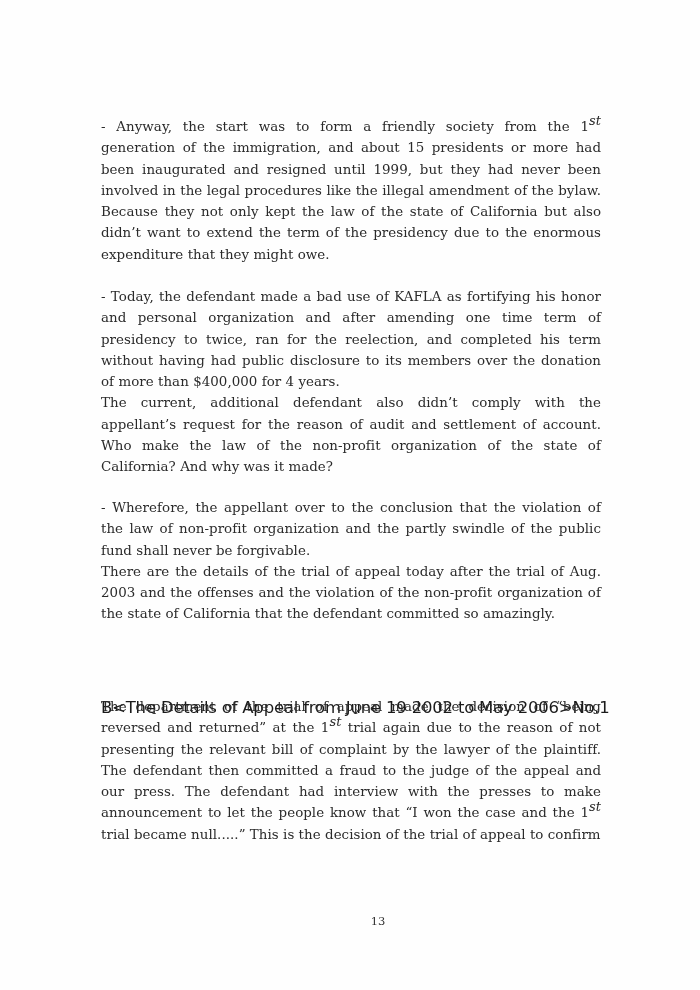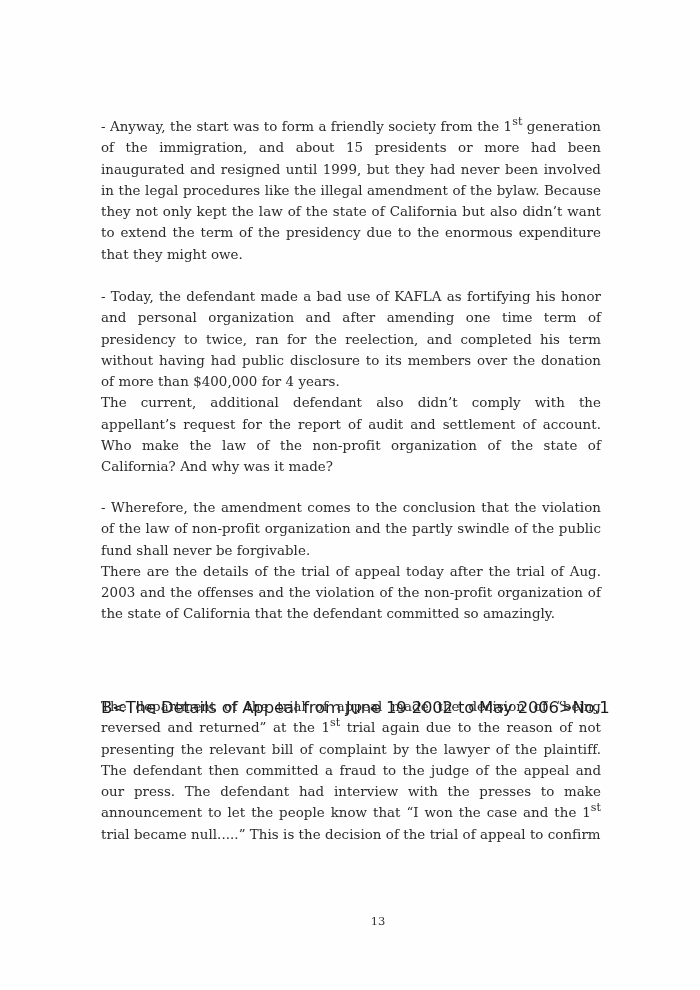--- a/index.html
+++ b/index.html
@@ -5,21 +5,21 @@
     html, body { margin: 0; padding: 0; background: #ffffff; }
     body { width: 700px; height: 990px; position: relative; overflow: hidden; }
     .page { position: absolute; left: 0; top: 0; width: 700px; height: 990px; background: #fefefe; }
     .para {
       position: absolute; left: 101px; width: 500px;
       font-family: "DejaVu Serif", "Liberation Serif", serif;
       font-size: 13.4px; line-height: 21.3px; color: #2a2a2a;
       text-align: justify; letter-spacing: 0.05px;
     }
     .para p { margin: 0; }
-    .para sup { font-size: 11px; line-height: 0; vertical-align: 6px; }
+    .para sup { font-size: 13px; line-height: 0; vertical-align: 6px; font-style: italic; }
     .heading {
       position: absolute; left: 101px; top: 698px; width: 520px;
       font-family: "DejaVu Sans", "Liberation Sans", sans-serif;
       font-size: 16.5px; color: #1a1a1a; white-space: nowrap; letter-spacing: -0.2px;
     }
     .page-num {
       position: absolute; left: 0; width: 700px; top: 914px; text-align: center;
       font-family: "DejaVu Serif", "Liberation Serif", serif; font-size: 11.5px; color: #333; padding-left: 28px;
     }
   </style>
@@ -27,25 +27,25 @@
 <body>
 
 <div class="page">
 
   <div class="para" style="top:116px;">
     <p><span>- Anyway, the start was to form a friendly society from the 1</span><sup>st</sup><span> generation of the immigration, and about 15 presidents or more had been inaugurated and resigned until 1999, but they had never been involved in the legal procedures like the illegal amendment of the bylaw. Because they not only kept the law of the state of California but also didn’t want to extend the term of the presidency due to the enormous expenditure that they might owe.</span></p>
   </div>
 
   <div class="para" style="top:286px;">
     <p>- Today, the defendant made a bad use of KAFLA as fortifying his honor and personal organization and after amending one time term of presidency to twice, ran for the reelection, and completed his term without having had public disclosure to its members over the donation of more than $400,000 for 4 years.</p>
-    <p>The current, additional defendant also didn’t comply with the appellant’s request for the report of audit and settlement of account. Who make the law of the non-profit organization of the state of California? And why was it made?</p>
+    <p>The current, additional defendant also didn’t comply with the appellant’s request for the reason of audit and settlement of account. Who make the law of the non-profit organization of the state of California? And why was it made?</p>
   </div>
 
   <div class="para" style="top:497px;">
-    <p>- Wherefore, the amendment comes to the conclusion that the violation of the law of non-profit organization and the partly swindle of the public fund shall never be forgivable.</p>
+    <p>- Wherefore, the appellant over to the conclusion that the violation of the law of non-profit organization and the partly swindle of the public fund shall never be forgivable.</p>
     <p>There are the details of the trial of appeal today after the trial of Aug. 2003 and the offenses and the violation of the non-profit organization of the state of California that the defendant committed so amazingly.</p>
   </div>
 
   <div class="heading">B&lt;The Details of Appeal from June 19 2002 to May 2006&gt;No.1</div>
 
   <div class="para" style="top:696px;">
     <p><span>The department of the trial of appeal made the decision of “being reversed and returned” at the 1</span><sup>st</sup><span> trial again due to the reason of not presenting the relevant bill of complaint by the lawyer of the plaintiff. The defendant then committed a fraud to the judge of the appeal and our press. The defendant had interview with the presses to make announcement to let the people know that “I won the case and the 1</span><sup>st</sup><span> trial became null.....” This is the decision of the trial of appeal to confirm</span></p>
   </div>
 
   <div class="page-num">13</div>

